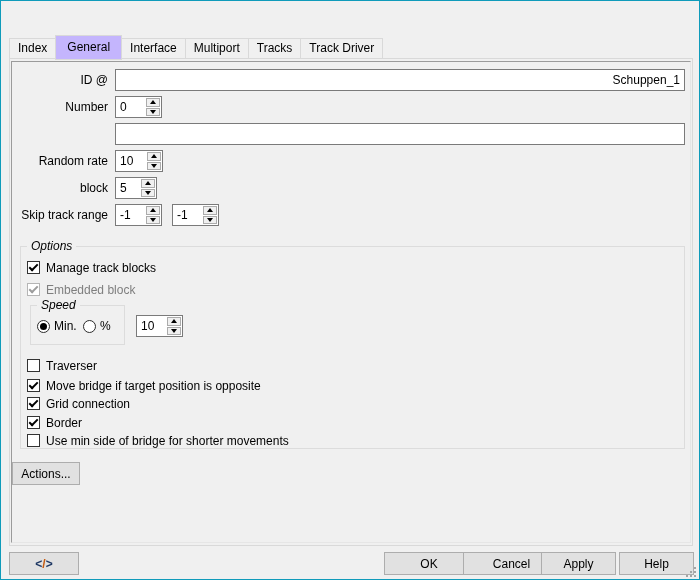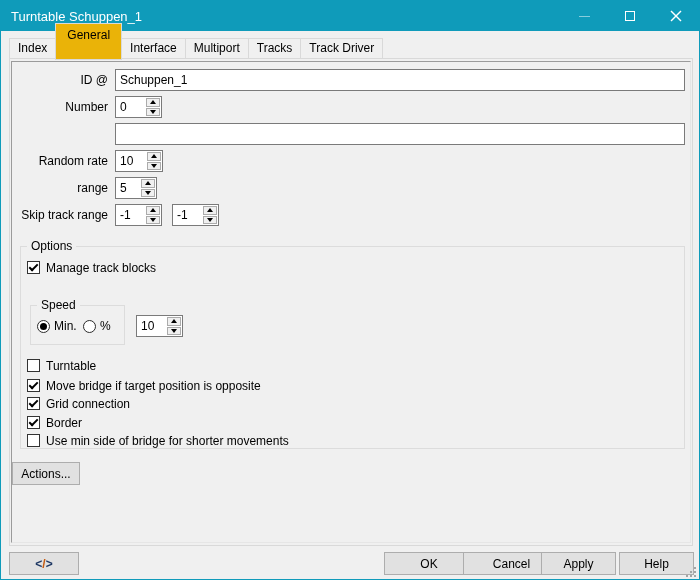--- a/index.html
+++ b/index.html
@@ -15,21 +15,21 @@
   .caption-btn { width: 46px; height: 30px; display: flex; align-items: center; justify-content: center; }
   .min-glyph { width: 11px; height: 1px; background: rgba(255,255,255,0.5); }
   .max-glyph { width: 10px; height: 10px; border: 1px solid #fff; }
   
   .tabbar { position: absolute; left: 8px; top: 34px; height: 24px; display: flex; align-items: flex-end; z-index: 3; justify-content: space-between; }
   .tab {
     height: 21px; line-height: 19px; padding: 0 8px; background: #f0f0f0;
     border: 1px solid #d9d9d9; margin-right: -1px; white-space: nowrap;
   }
   .tab.selected {
-    height: 37px; line-height: 23px; padding: 0 11px; background: #eab308;
+    height: 25px; line-height: 23px; padding: 0 11px; background: #c4b5fd;
     position: relative; z-index: 4; margin-bottom: -1px;
   }
   
   .tabpane { position: absolute; left: 8px; top: 57px; width: 684px; height: 488px; border: 1px solid #d9d9d9; background: #f0f0f0; z-index: 1; }
   .innerpanel { position: absolute; left: 1px; top: 2px; width: 680px; height: 482px; background: #f0f0f0; border: 1px solid; border-color: #9b9b9b #e6e6e6 #e6e6e6 #9b9b9b; }
   
   .row-label { position: absolute; left: 0; width: 96px; text-align: right; line-height: 22px; white-space: nowrap; }
   .text-input {
     position: absolute; left: 103px; width: 570px; height: 22px;
     border: 1px solid #7a7a7a; background: #fff; padding: 0 4px;
@@ -37,21 +37,21 @@
   }
   .spinner { position: absolute; height: 22px; border: 1px solid #7a7a7a; background: #fff; display: flex; }
   .spin-input { flex: 1; min-width: 0; border: none; outline: none; background: transparent; padding: 0 2px 0 4px; font-family: "Liberation Sans", sans-serif; font-size: 12px; }
   .spin-col { width: 16px; display: flex; flex-direction: column; padding: 1px; gap: 1px; }
   .spin-btn { flex: 1; background: #f0f0f0; border: 1px solid #ababab; display: flex; align-items: center; justify-content: center; }
   .arr { width: 0; height: 0; }
   .arr.up   { border-left: 3px solid transparent; border-right: 3px solid transparent; border-bottom: 4px solid #000; }
   .arr.down { border-left: 3px solid transparent; border-right: 3px solid transparent; border-top: 4px solid #000; }
   
   .groupbox { position: absolute; border: 1px solid #dcdcdc; }
-  .groupbox-label { position: absolute; top: -8px; left: 6px; background: #f0f0f0; padding: 0 4px; line-height: 15px; white-space: nowrap; }
+  .groupbox-label { position: absolute; top: -8px; left: 6px; background: #f0f0f0; padding: 0 4px; line-height: 15px; white-space: nowrap; font-style: italic; }
   
   .check-row { position: absolute; display: flex; align-items: center; gap: 6px; height: 15px; white-space: nowrap; }
   .checkbox { width: 13px; height: 13px; border: 1px solid #333; background: #fff; position: relative; flex: none; }
   .checkbox.checked::after {
     content: ""; position: absolute; left: 1px; top: 2px; width: 7px; height: 3px;
     border-left: 2px solid #000; border-bottom: 2px solid #000; transform: rotate(-45deg);
   }
   .check-row.disabled .checkbox { border-color: #b5b5b5; }
   .check-row.disabled .checkbox.checked::after { border-color: #9c9c9c; }
   .check-row.disabled .check-label { color: #7e7e7e; }
@@ -66,50 +66,35 @@
   }
   .code-lt, .code-gt { color: #1f3864; font-weight: bold; }
   .code-slash { color: #c55a11; font-weight: bold; }
   .resize-grip { position: absolute; right: 3px; bottom: 3px; width: 10px; height: 10px; }
 </style>
 </head>
 <body>
 
 <div class="window">
 
-  <div class="titlebar">
-    <div class="titlebar-title">Turntable Schuppen_1</div>
-    <div class="caption-btn">
-        <span class="min-glyph"></span>
-      </div>
-    <div class="caption-btn">
-        <span class="max-glyph"></span>
-      </div>
-    <div class="caption-btn">
-      <svg width="12" height="12">
-          <line x1="1" y1="1" x2="11" y2="11" stroke="#fff" stroke-width="1.4"></line>
-          <line x1="11" y1="1" x2="1" y2="11" stroke="#fff" stroke-width="1.4"></line>
-        </svg>
-    </div>
-  </div>
 
   <div class="tabbar">
     <div class="tab">Index</div>
     <div class="tab selected">General</div>
     <div class="tab">Interface</div>
     <div class="tab">Multiport</div>
     <div class="tab">Tracks</div>
     <div class="tab">Track Driver</div>
   </div>
 
   <div class="tabpane">
     <div class="innerpanel">
 
       <div class="row-label" style="top:7px">ID @</div>
-      <input class="text-input" style="top: 7px;" value="Schuppen_1">
+      <input class="text-input" style="top: 7px; text-align: right;" value="Schuppen_1">
 
       <div class="row-label" style="top:34px">Number</div>
       <div class="spinner" style="left:103px;top:34px;width:47px">
         <input class="spin-input" value="0" style="">
         <div class="spin-col">
           <div class="spin-btn">
               <i class="arr up"></i>
             </div>
           <div class="spin-btn">
               <i class="arr down"></i>
@@ -125,21 +110,21 @@
         <div class="spin-col">
           <div class="spin-btn">
               <i class="arr up"></i>
             </div>
           <div class="spin-btn">
               <i class="arr down"></i>
             </div>
         </div>
       </div>
 
-      <div class="row-label" style="top:115px">range</div>
+      <div class="row-label" style="top:115px">block</div>
       <div class="spinner" style="left:103px;top:115px;width:42px">
         <input class="spin-input" value="5" style="">
         <div class="spin-col">
           <div class="spin-btn">
               <i class="arr up"></i>
             </div>
           <div class="spin-btn">
               <i class="arr down"></i>
             </div>
         </div>
@@ -170,20 +155,24 @@
       </div>
 
       <div class="groupbox" style="left:8px;top:184px;width:665px;height:203px">
         <div class="groupbox-label">Options</div>
 
         <div class="check-row" style="left:6px;top:13px">
           <span class="checkbox checked"></span>
           <span class="check-label">Manage track blocks</span>
         </div>
 
+        <div class="check-row disabled" style="left:6px;top:35px">
+          <span class="checkbox checked"></span>
+          <span class="check-label">Embedded block</span>
+        </div>
 
         <div class="groupbox" style="left:9px;top:58px;width:95px;height:40px">
           <div class="groupbox-label">Speed</div>
           <div class="radio-row" style="position:absolute;left:6px;top:13px">
             <span class="radio selected"></span>
             <span>Min.</span>
           </div>
           <div class="radio-row" style="position:absolute;left:52px;top:13px">
             <span class="radio"></span>
             <span>%</span>
@@ -196,21 +185,21 @@
                 <i class="arr up"></i>
               </div>
             <div class="spin-btn">
                 <i class="arr down"></i>
               </div>
           </div>
         </div>
 
         <div class="check-row" style="left:6px;top:111px">
           <span class="checkbox"></span>
-          <span class="check-label">Turntable</span>
+          <span class="check-label">Traverser</span>
         </div>
         <div class="check-row" style="left:6px;top:131px">
           <span class="checkbox checked"></span>
           <span class="check-label">Move bridge if target position is opposite</span>
         </div>
         <div class="check-row" style="left:6px;top:149px">
           <span class="checkbox checked"></span>
           <span class="check-label">Grid connection</span>
         </div>
         <div class="check-row" style="left:6px;top:168px">

